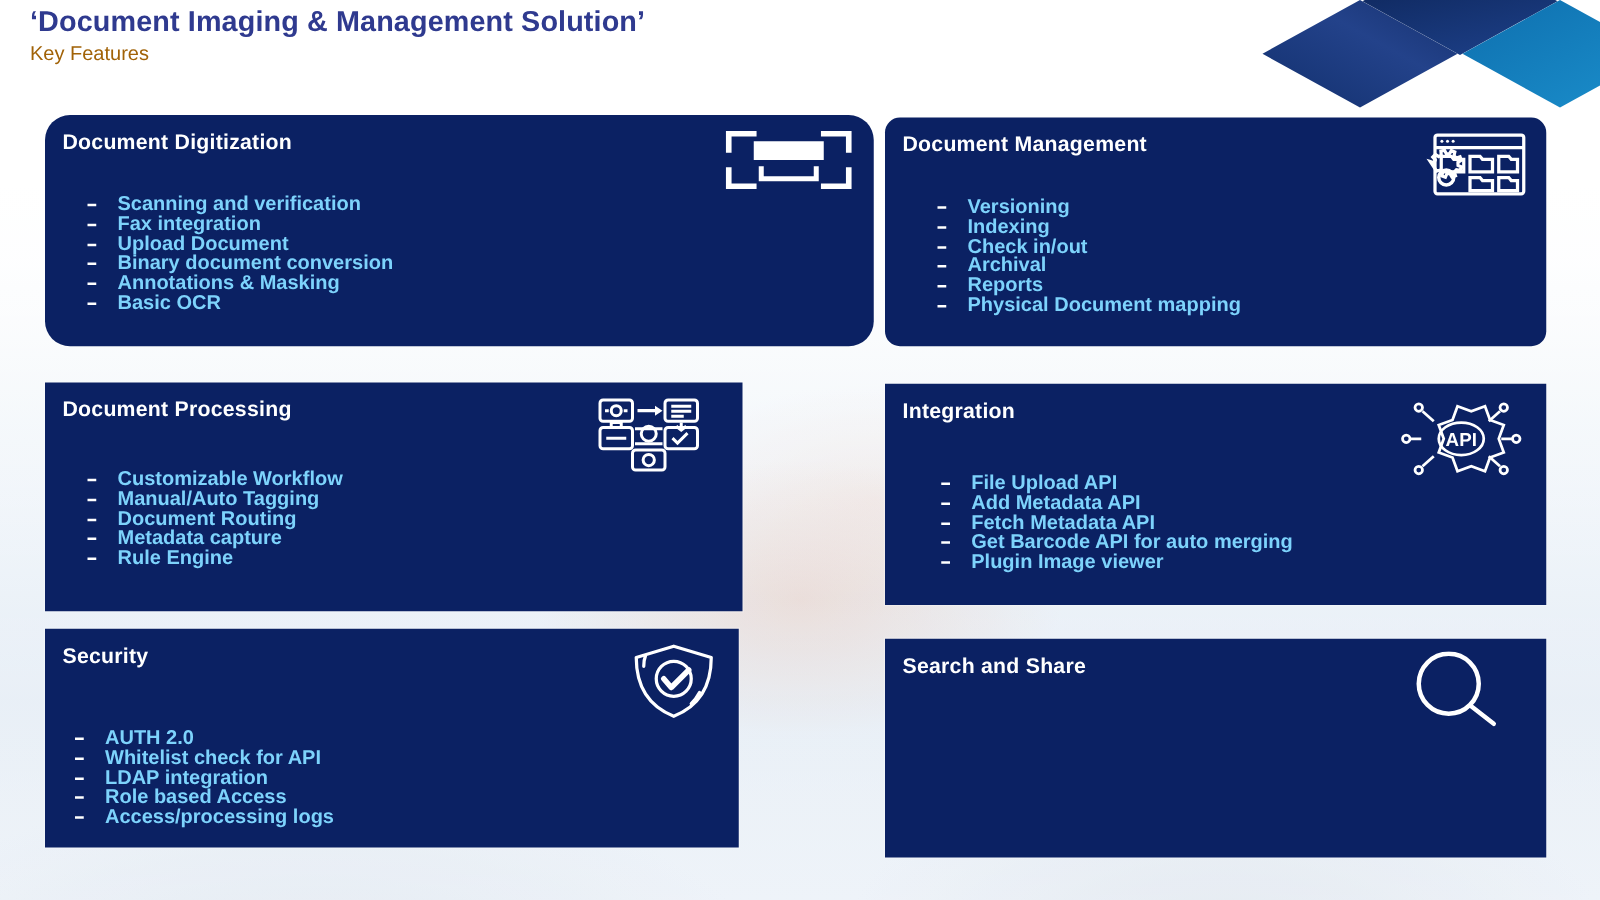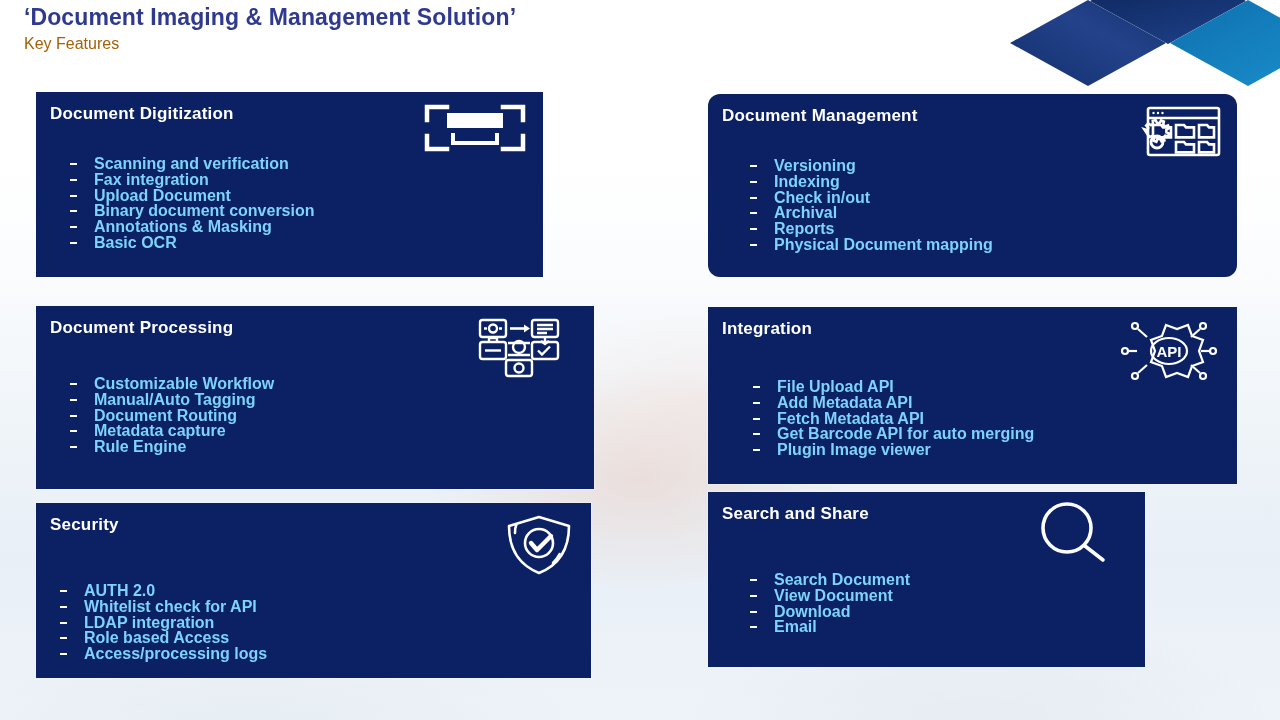--- a/index.html
+++ b/index.html
@@ -58,26 +58,26 @@
   .bullets li{
     position:relative;color:#7dd3fc;font-size:16px;font-weight:bold;
     line-height:15.4px;padding:0 0 0 28px;margin-bottom:0;white-space:nowrap;
   }
   .bullets li + li{margin-top:0px;}
   .bullets li::before{
     content:"";position:absolute;left:4px;top:7px;width:7px;height:2px;background:#ffffff;
   }
 
   
-  #card-0{left:36px;  top:92px;  width:507px;height:185px;}
+  #card-0{left:36px;  top:92px;  width:663px;height:185px;border-radius:20px;}
   #card-1{left:708px; top:94px;  width:529px;height:183px;border-radius:12px;}
   #card-2{left:36px;  top:306px; width:558px;height:183px;}
   #card-3{left:708px; top:307px; width:529px;height:177px;}
   #card-4{left:36px;  top:503px; width:555px;height:175px;}
-  #card-5{left:708px; top:492px; width:437px;height:175px;}
+  #card-5{left:708px; top:511px; width:529px;height:175px;}
 
   #card-0 .bullets{padding-top:6px;}
   #card-1 .bullets{padding-top:6px;padding-left:38px;}
   #card-2 .bullets{padding-top:12px;padding-left:30px;}
   #card-3 .bullets{padding-top:14px;padding-left:41px;}
   #card-4 .bullets{padding-top:22px;padding-left:20px;}
   #card-5 .bullets{padding-top:22px;padding-left:38px;}
 
   #card-0 .bullets li,#card-1 .bullets li,#card-2 .bullets li,
   #card-3 .bullets li,#card-4 .bullets li,#card-5 .bullets li{line-height:15.3px;}
@@ -285,21 +285,15 @@
       <div class="card-title">Search and Share</div>
       <div class="card-icon">
         <svg width="108" height="62" viewBox="0 0 108 62">
           <g fill="none" stroke="#ffffff" stroke-width="3.6" stroke-linecap="round">
             <circle cx="44" cy="26" r="24"></circle>
             <path d="M62,44 L80,58"></path>
           </g>
         </svg>
       </div>
     </div>
-    <ul class="bullets">
-      <li>Search Document</li>
-      <li>View Document</li>
-      <li>Download</li>
-      <li>Email</li>
-    </ul>
   </div>
 
 </div>
 
 </body></html>

